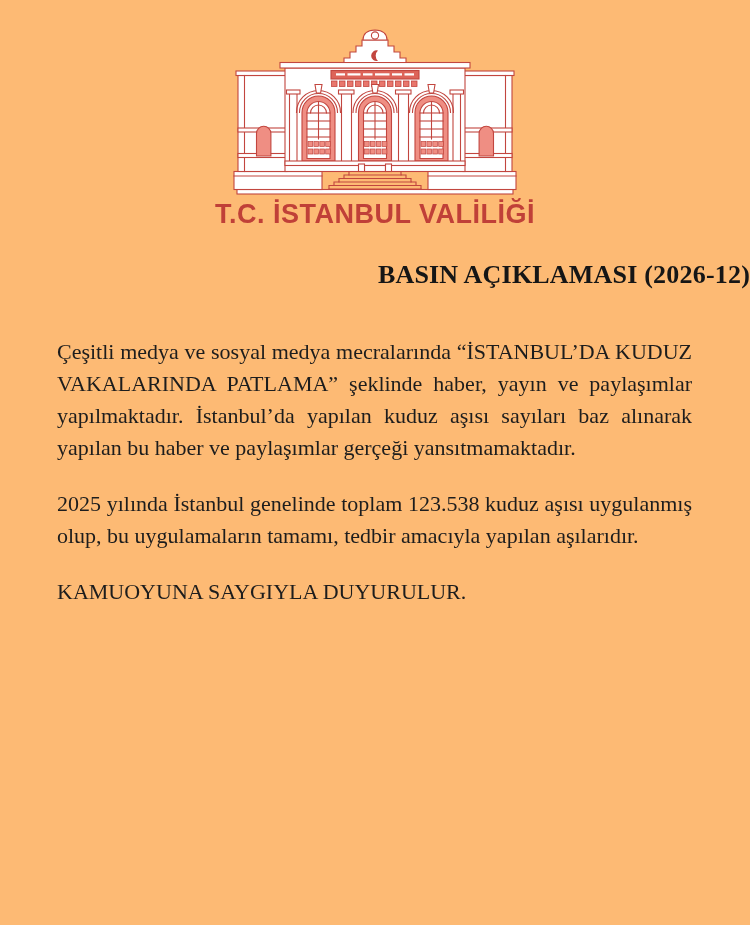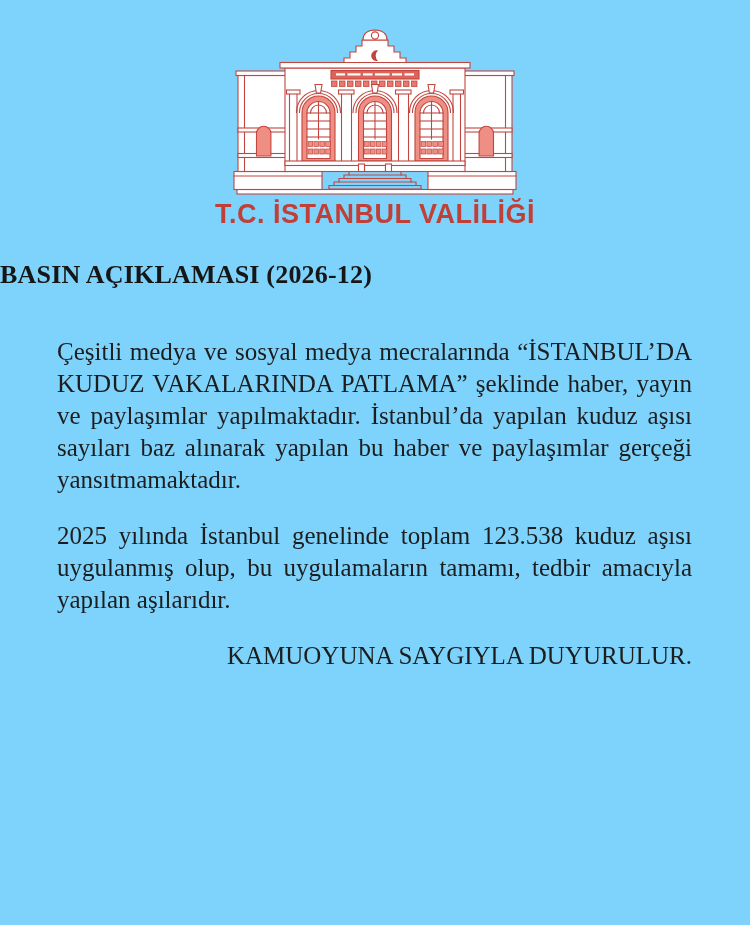--- a/index.html
+++ b/index.html
@@ -1,52 +1,52 @@
 <!DOCTYPE html>
 <html><head>
 <meta charset="utf-8">
 <style>
   html, body { margin: 0; padding: 0; background: #ffffff; }
   .page {
     position: relative;
     width: 750px;
     height: 925px;
-    background: #7dd3fc;
+    background: #fdba74;
     overflow: hidden;
     font-family: "Liberation Serif", serif;
     color: #1d1d1d;
   }
   .letterhead { padding-top: 28px; text-align: center; }
   .logo { display: block; margin: 0 auto; width: 300px; height: 170px; }
   .logo-caption {
     margin-top: 1px;
     font-family: "Liberation Sans", sans-serif;
     font-size: 27px;
     font-weight: 600;
     letter-spacing: 0.5px;
     color: #c04038;
     white-space: nowrap;
   }
   .doc-title {
     margin: 30px 0 0 0;
-    text-align: left;
+    text-align: right;
     font-family: "Liberation Serif", serif;
     font-size: 26px;
     font-weight: 700;
     letter-spacing: 0.2px;
     color: #161616;
   }
   .doc-body {
     margin: 46px 58px 0 57px;
-    font-size: 25px;
+    font-size: 22px;
     line-height: 32px;
     text-align: justify;
   }
   .doc-body p { margin: 0 0 24px 0; }
-  .doc-body p.closing { text-align: right; margin-bottom: 0; margin-left: 9px; }
+  .doc-body p.closing { text-align: left; margin-bottom: 0; }
 </style>
 </head>
 <body>
 
 <div class="page">
 
   <div class="letterhead">
     <svg class="logo" viewBox="0 0 300 170" aria-hidden="true">
       <g stroke="#c2463f" stroke-width="1.1" fill="none" stroke-linecap="square">
 

